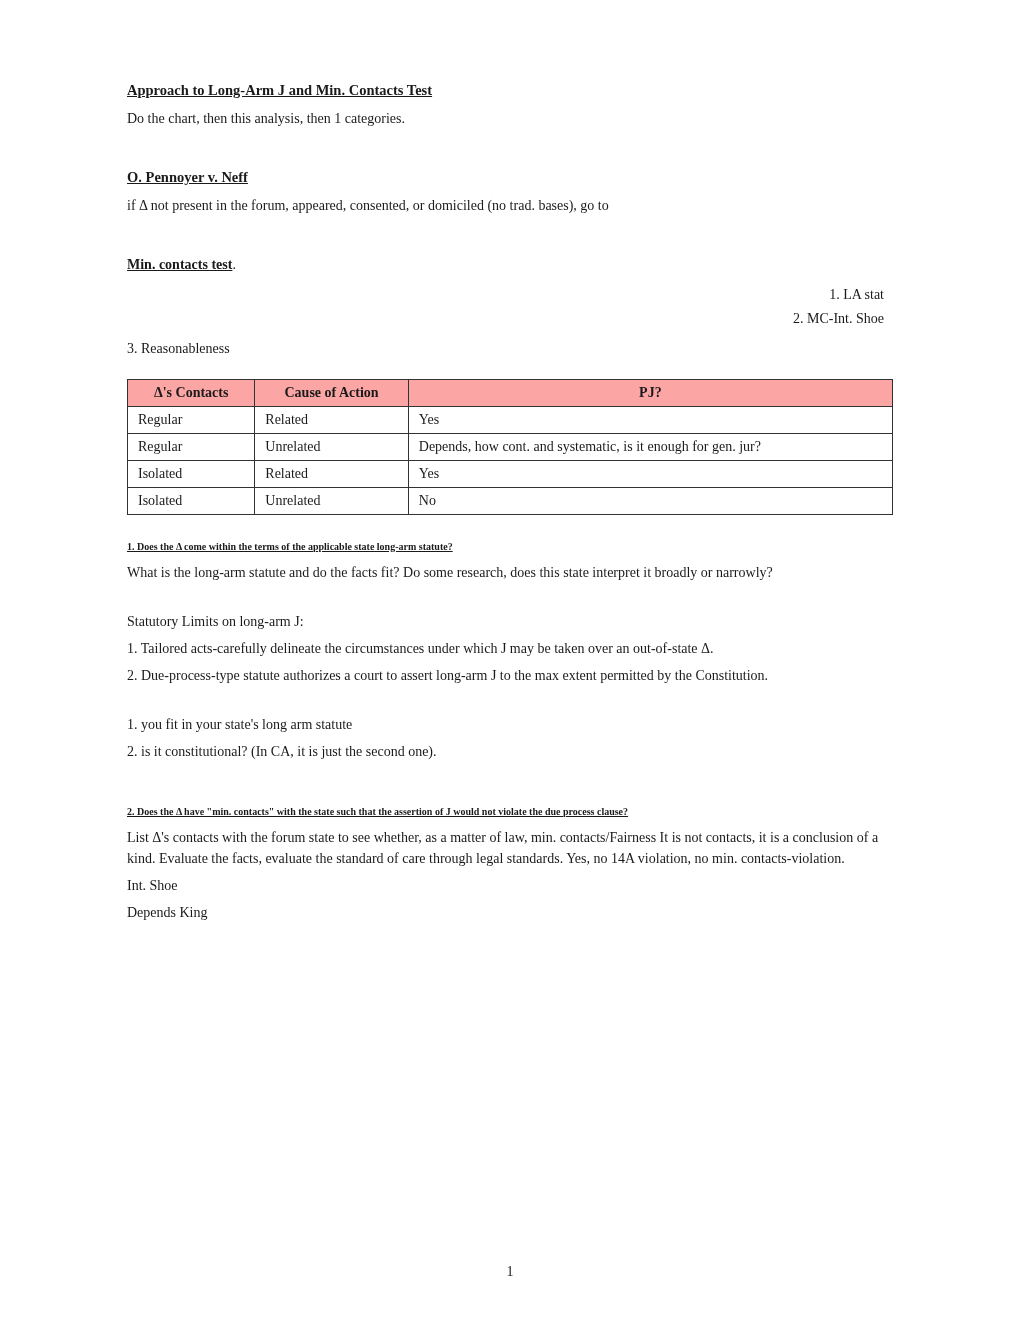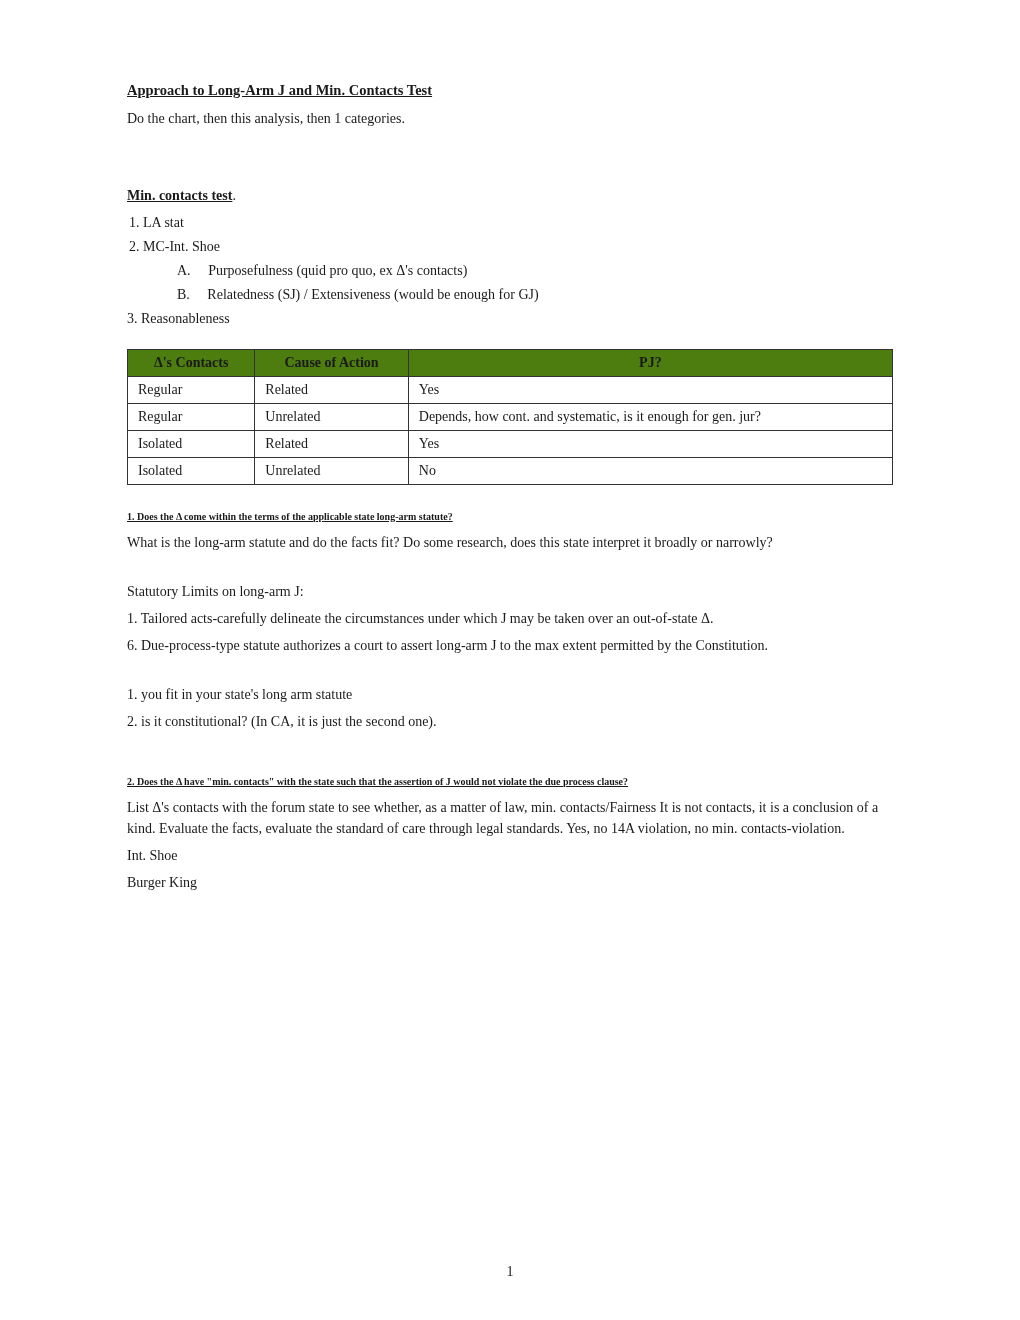--- a/index.html
+++ b/index.html
@@ -43,21 +43,22 @@
     }
 
     p {
       margin-bottom: 6px;
       line-height: 1.5;
     }
 
     .numbered-list {
       list-style: none;
       padding: 0;
-      margin: 2px;
+      margin: 9px;
+      text-align: right;
     }
 
     .numbered-list li {
       margin-bottom: 3px;
       line-height: 1.5;
     }
 
     .alpha-list {
       list-style: none;
       padding: 0;
@@ -78,21 +79,21 @@
 
     table th, table td {
       border: 1px solid #333;
       padding: 5px 10px;
       font-size: 14px;
       vertical-align: top;
     }
 
     table th {
       font-weight: bold;
-      background: #4d7c0f;
+      background: #fca5a5;
     }
 
     .section-heading-numbered {
       font-weight: bold;
       text-decoration: underline;
       font-size: 10px;
       margin-bottom: 6px;
     }
 
     .underline-only {
@@ -127,39 +128,37 @@
 
   <div class="section">
     <p>
       <span class="title-underline-bold">Approach to Long-Arm J and Min. Contacts Test</span>
     </p>
     <p>Do the chart, then this analysis, then 1 categories.</p>
   </div>
 
   <div class="spacer"></div>
 
+  <div class="section">
+    <p>
+      <span class="heading-bold-underline">O. Pennoyer v. Neff</span>
+    </p>
+    <p>if Δ not present in the forum, appeared, consented, or domiciled (no trad. bases), go to</p>
+  </div>
 
   <div class="spacer"></div>
 
   <div class="section">
     <p>
       <span class="bold-underline">Min. contacts test</span><span>.</span>
     </p>
     <ul class="numbered-list">
       <li>1. LA stat</li>
       <li>2. MC-Int. Shoe</li>
     </ul>
-    <ul class="alpha-list">
-      <li>
-        <span>A.&nbsp;&nbsp;&nbsp;&nbsp;&nbsp;</span><span>Purposefulness (quid pro quo, ex Δ's contacts)</span>
-      </li>
-      <li>
-        <span>B.&nbsp;&nbsp;&nbsp;&nbsp;&nbsp;</span><span>Relatedness (SJ) / Extensiveness (would be enough for GJ)</span>
-      </li>
-    </ul>
     <p>3. Reasonableness</p>
   </div>
 
   <table>
     <thead>
       <tr>
         <th>Δ's Contacts</th>
         <th>Cause of Action</th>
         <th>PJ?</th>
       </tr>
@@ -195,40 +194,40 @@
     <p>What is the long-arm statute and do the facts fit? Do some research, does this state interpret it broadly or narrowly?</p>
   </div>
 
   <div class="small-spacer"></div>
 
   <div class="section">
     <p>
       <span class="underline-only">Statutory Limits on long-arm J:</span>
     </p>
     <p>1. Tailored acts-carefully delineate the circumstances under which J may be taken over an out-of-state Δ.</p>
-    <p>6. Due-process-type statute authorizes a court to assert long-arm J to the max extent permitted by the Constitution.</p>
+    <p>2. Due-process-type statute authorizes a court to assert long-arm J to the max extent permitted by the Constitution.</p>
   </div>
 
   <div class="small-spacer"></div>
 
   <div class="section">
     <p>1. you fit in your state's long arm statute</p>
     <p>2. is it constitutional? (In CA, it is just the second one).</p>
   </div>
 
   <div class="spacer"></div>
 
   <div class="section">
     <p>
       <span class="section-heading-numbered">2. Does the Δ have "min. contacts" with the state such that the assertion of J would not violate the due process clause?</span>
     </p>
     <p>List Δ's contacts with the forum state to see whether, as a matter of law, min. contacts/Fairness It is not contacts, it is a conclusion of a kind. Evaluate the facts, evaluate the standard of care through legal standards. Yes, no 14A violation, no min. contacts-violation.</p>
     <p>
       <span class="underline-only">Int. Shoe</span>
     </p>
     <p>
-      <span class="underline-only">Burger King</span>
+      <span class="underline-only">Depends King</span>
     </p>
   </div>
 
   <div class="page-number">1</div>
 
 </div>
 
 </body></html>

